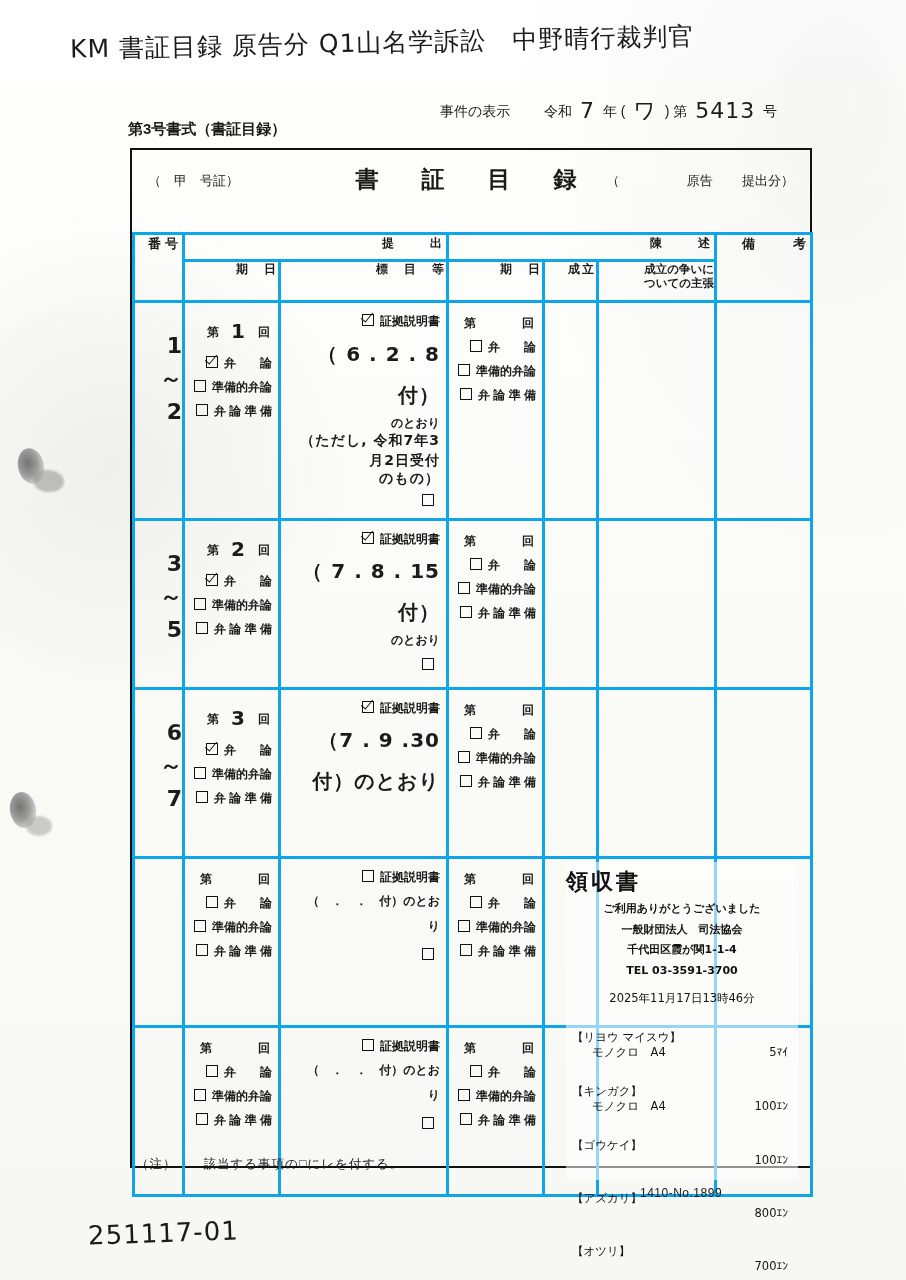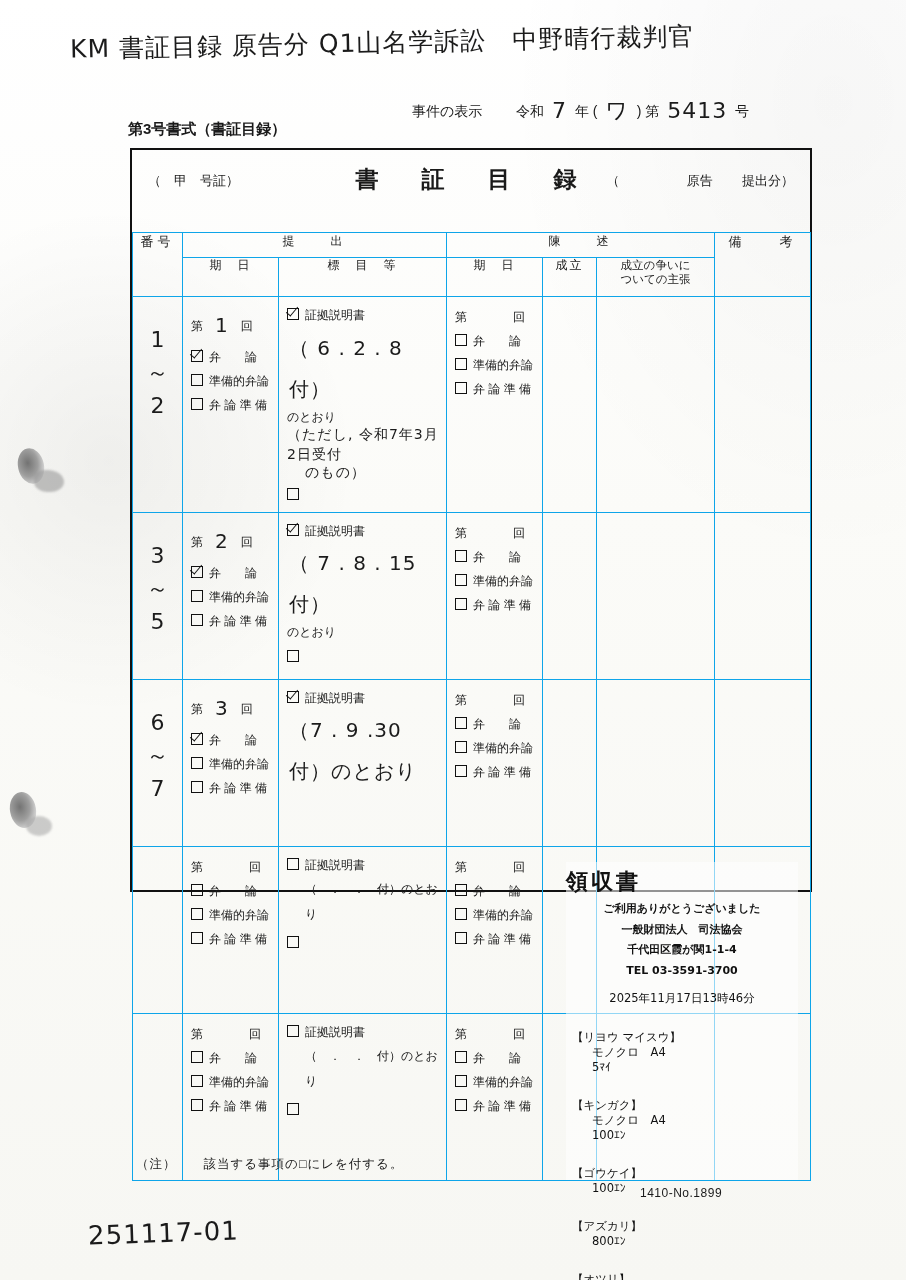--- a/index.html
+++ b/index.html
@@ -26,38 +26,38 @@
     letter-spacing:1px;
   }
   
   .top-note{
     position:absolute;left:70px;top:26px;
     font-size:25px;
     transform:rotate(-1.2deg);
     white-space:nowrap;
   }
   .case-line{
-    position:absolute;left:412px;top:96px;
+    position:absolute;left:440px;top:96px;
     font-size:14px;
     white-space:nowrap;
   }
   .case-line .hw{
     font-size:22px;
     font-family:"DejaVu Sans", sans-serif;
     vertical-align:-2px;
     margin:0 4px;
   }
   .form-label{
     position:absolute;left:128px;top:120px;
     font-size:15px;font-weight:bold;
   }
   
   .sheet{
     position:absolute;left:130px;top:148px;
-    width:682px;height:744px;
+    width:682px;height:1020px;
     border:2px solid #111;
     box-sizing:border-box;
     background:transparent;
   }
   .title-kou{position:absolute;left:16px;top:22px;font-size:13px;}
   .title-main{
     position:absolute;left:0;right:0;top:14px;
     text-align:center;font-size:23px;letter-spacing:10px;font-weight:bold;
   }
   .title-right{position:absolute;right:16px;top:22px;font-size:13px;margin-left:24px;}
@@ -67,24 +67,25 @@
     text-align:center;font-size:12.5px;
   }
   table.doc{
     position:absolute;left:0;top:82px;
     width:678px;
     border-collapse:collapse;
     table-layout:fixed;
     font-size:12px;
   }
   table.doc td,table.doc th{
-    border:1px solid #0ea5e9;
+    border:3px solid #0ea5e9;
     vertical-align:top;
     padding:0;
-    font-weight:normal;
+    font-weight:bold;
+    text-align:right;
   }
   .hdr td{height:24px;text-align:center;vertical-align:middle;letter-spacing:4px;}
   .hdr2 td{height:38px;text-align:center;vertical-align:middle;letter-spacing:2px;line-height:1.25;}
   .cell{position:relative;height:166px;}
   .cell-pad{padding:8px 6px 4px 8px;line-height:2.0;}
   .chk{
     display:inline-block;width:10px;height:10px;
     border:1px solid #111;margin-right:6px;
     position:relative;vertical-align:-1px;
   }
@@ -120,21 +121,21 @@
     position:absolute;left:566px;top:862px;
     width:232px;height:318px;
     font-family:"DejaVu Sans", sans-serif;
     font-size:11px;color:#111;
     background:rgba(255,255,255,0.55);
   }
   .r-title{text-align:left;font-size:22px;font-weight:bold;letter-spacing:3px;margin-top:5px;}
   .r-sub{text-align:center;font-size:11px;margin-top:4px;line-height:1.5;font-weight:bold;}
   .r-date{text-align:center;font-size:11.5px;margin-top:12px;}
   .r-item{margin-top:24px;padding-left:6px;font-size:11.5px;}
-  .r-row{display:flex;justify-content:space-between;padding:0 10px 0 26px;font-size:11.5px;flex-direction:column;}
+  .r-row{display:flex;justify-content:space-between;padding:0 10px 0 26px;font-size:11.5px;}
   
   .hole{
     position:absolute;width:26px;height:36px;
     border-radius:50%;
     background:radial-gradient(ellipse at 40% 40%, #5c5c5c 0%, #8f8f8f 45%, #cfcfcf 75%, #f2f2f2 100%);
     opacity:.85;
   }
   .hole.h1{left:18px;top:448px;transform:rotate(-12deg);}
   .hole.h2{left:10px;top:792px;transform:rotate(-10deg);}
   .smudge{

